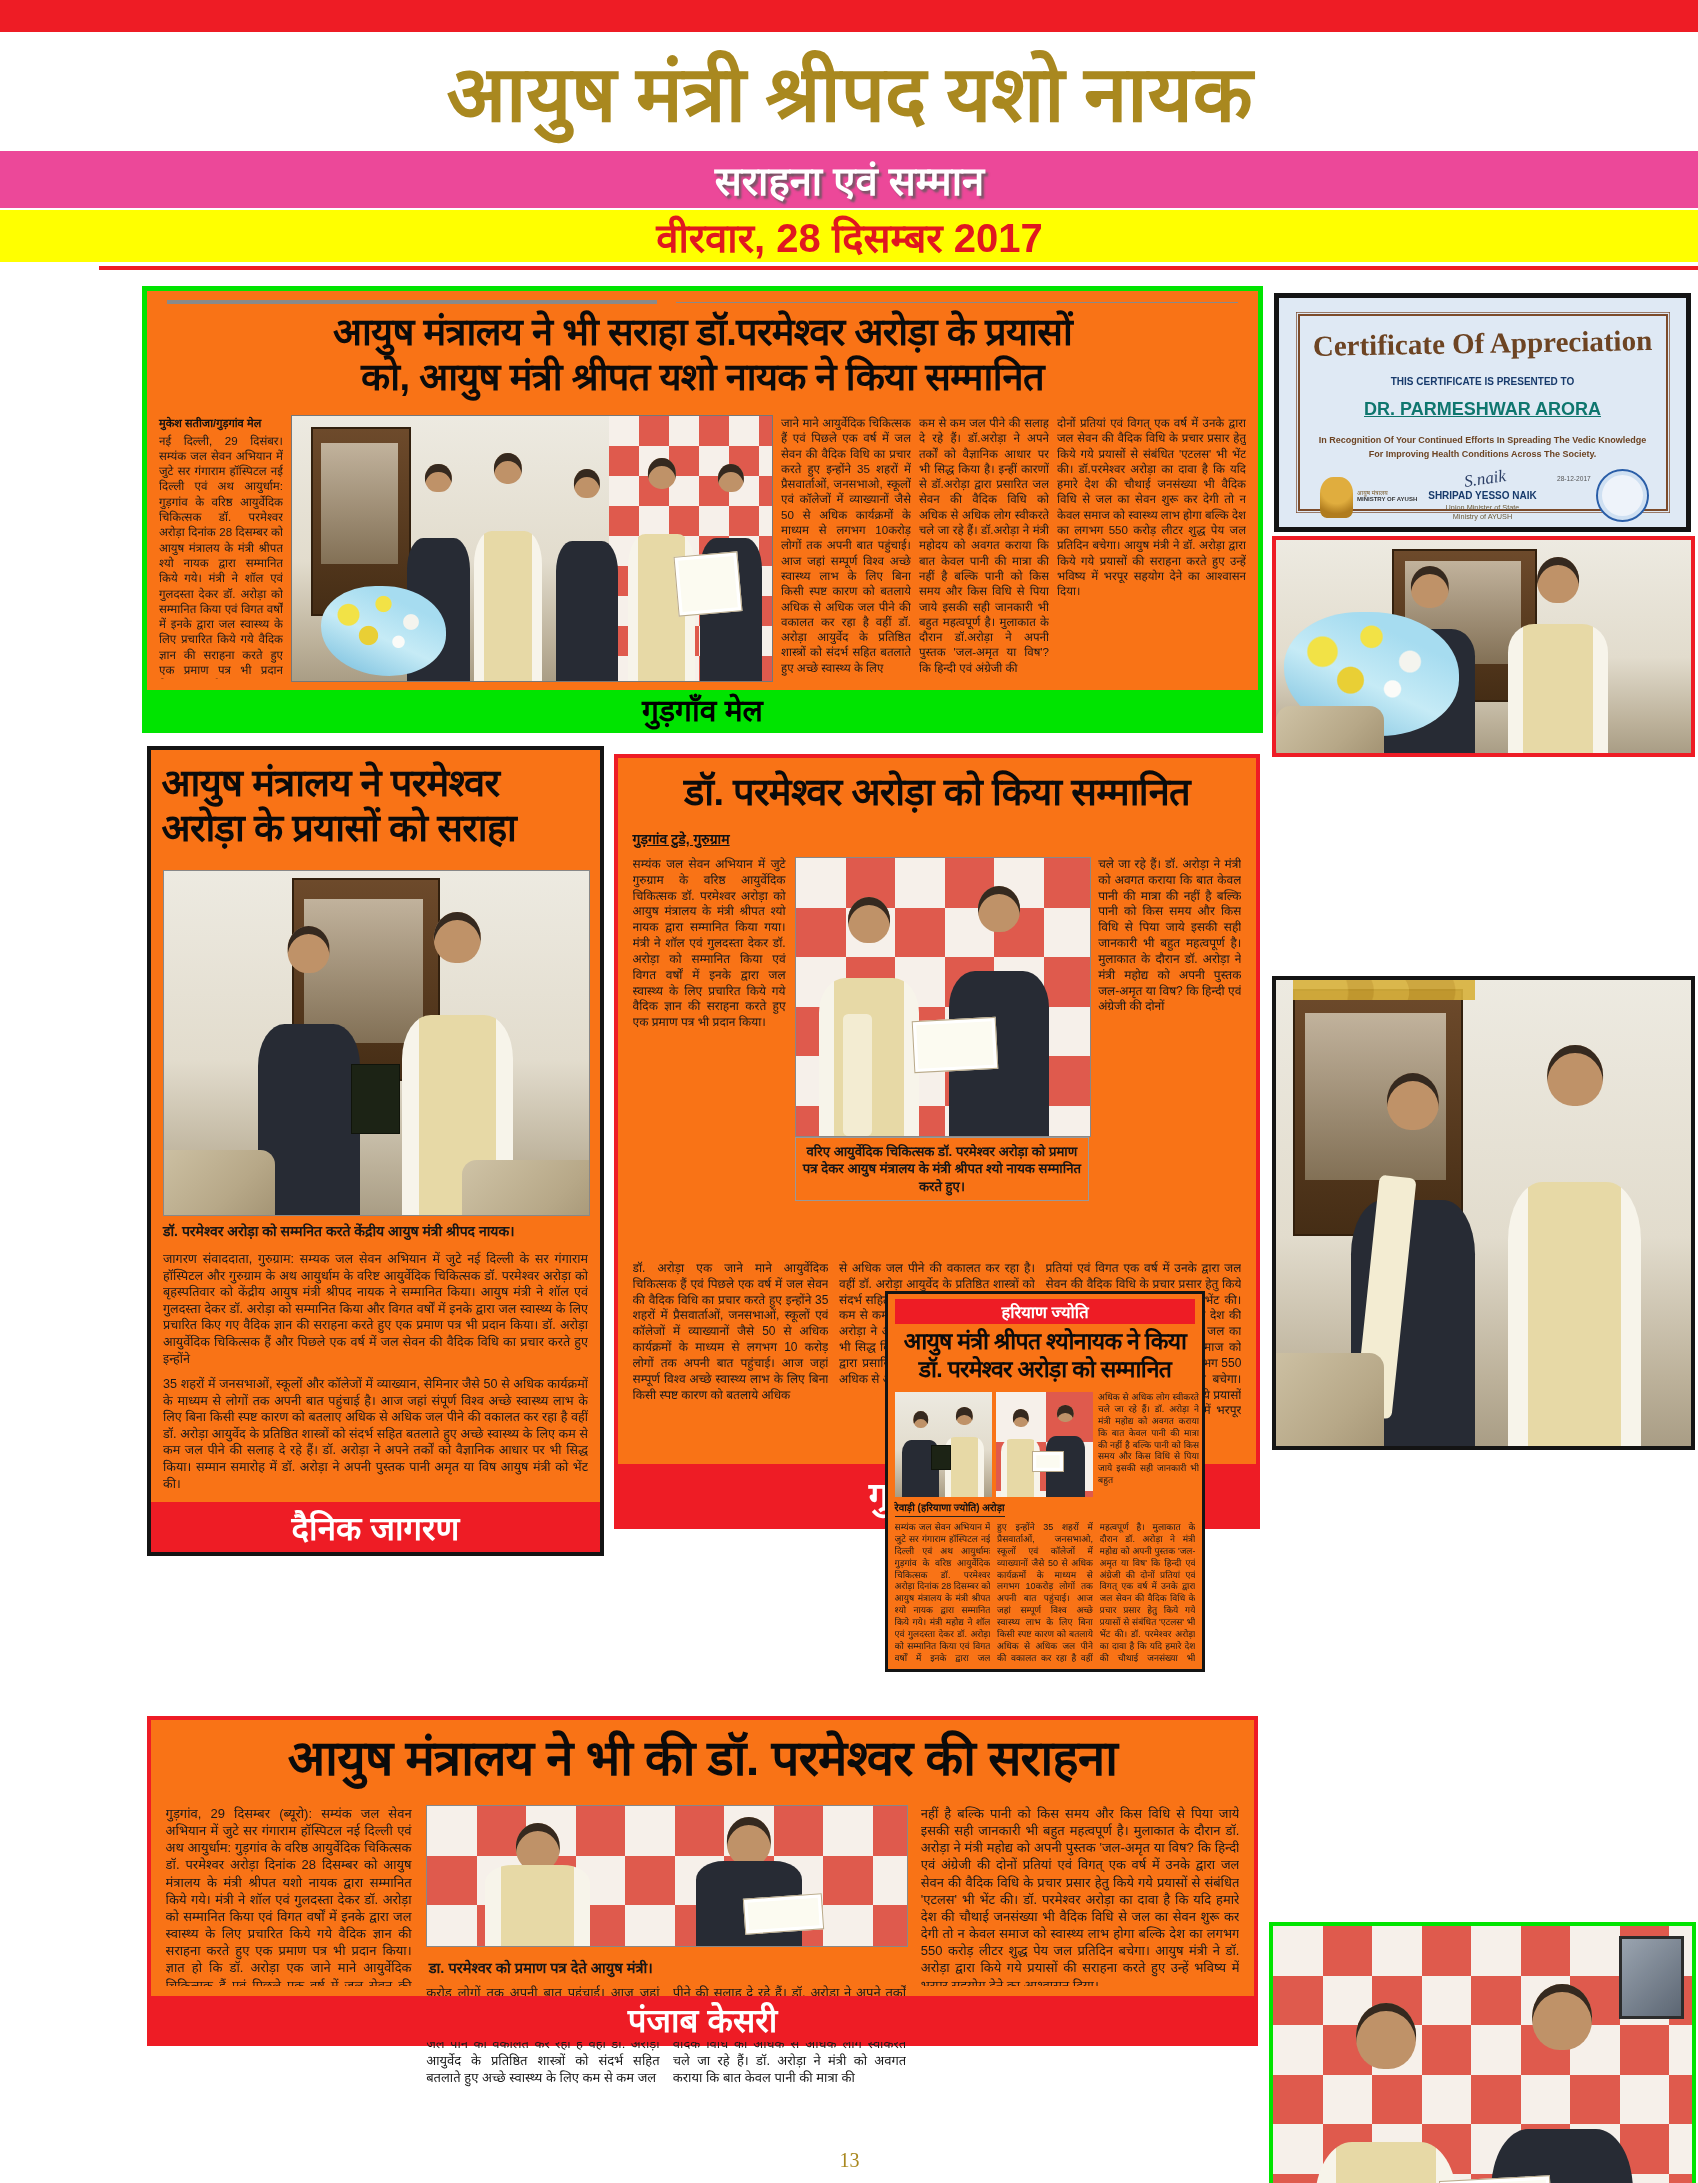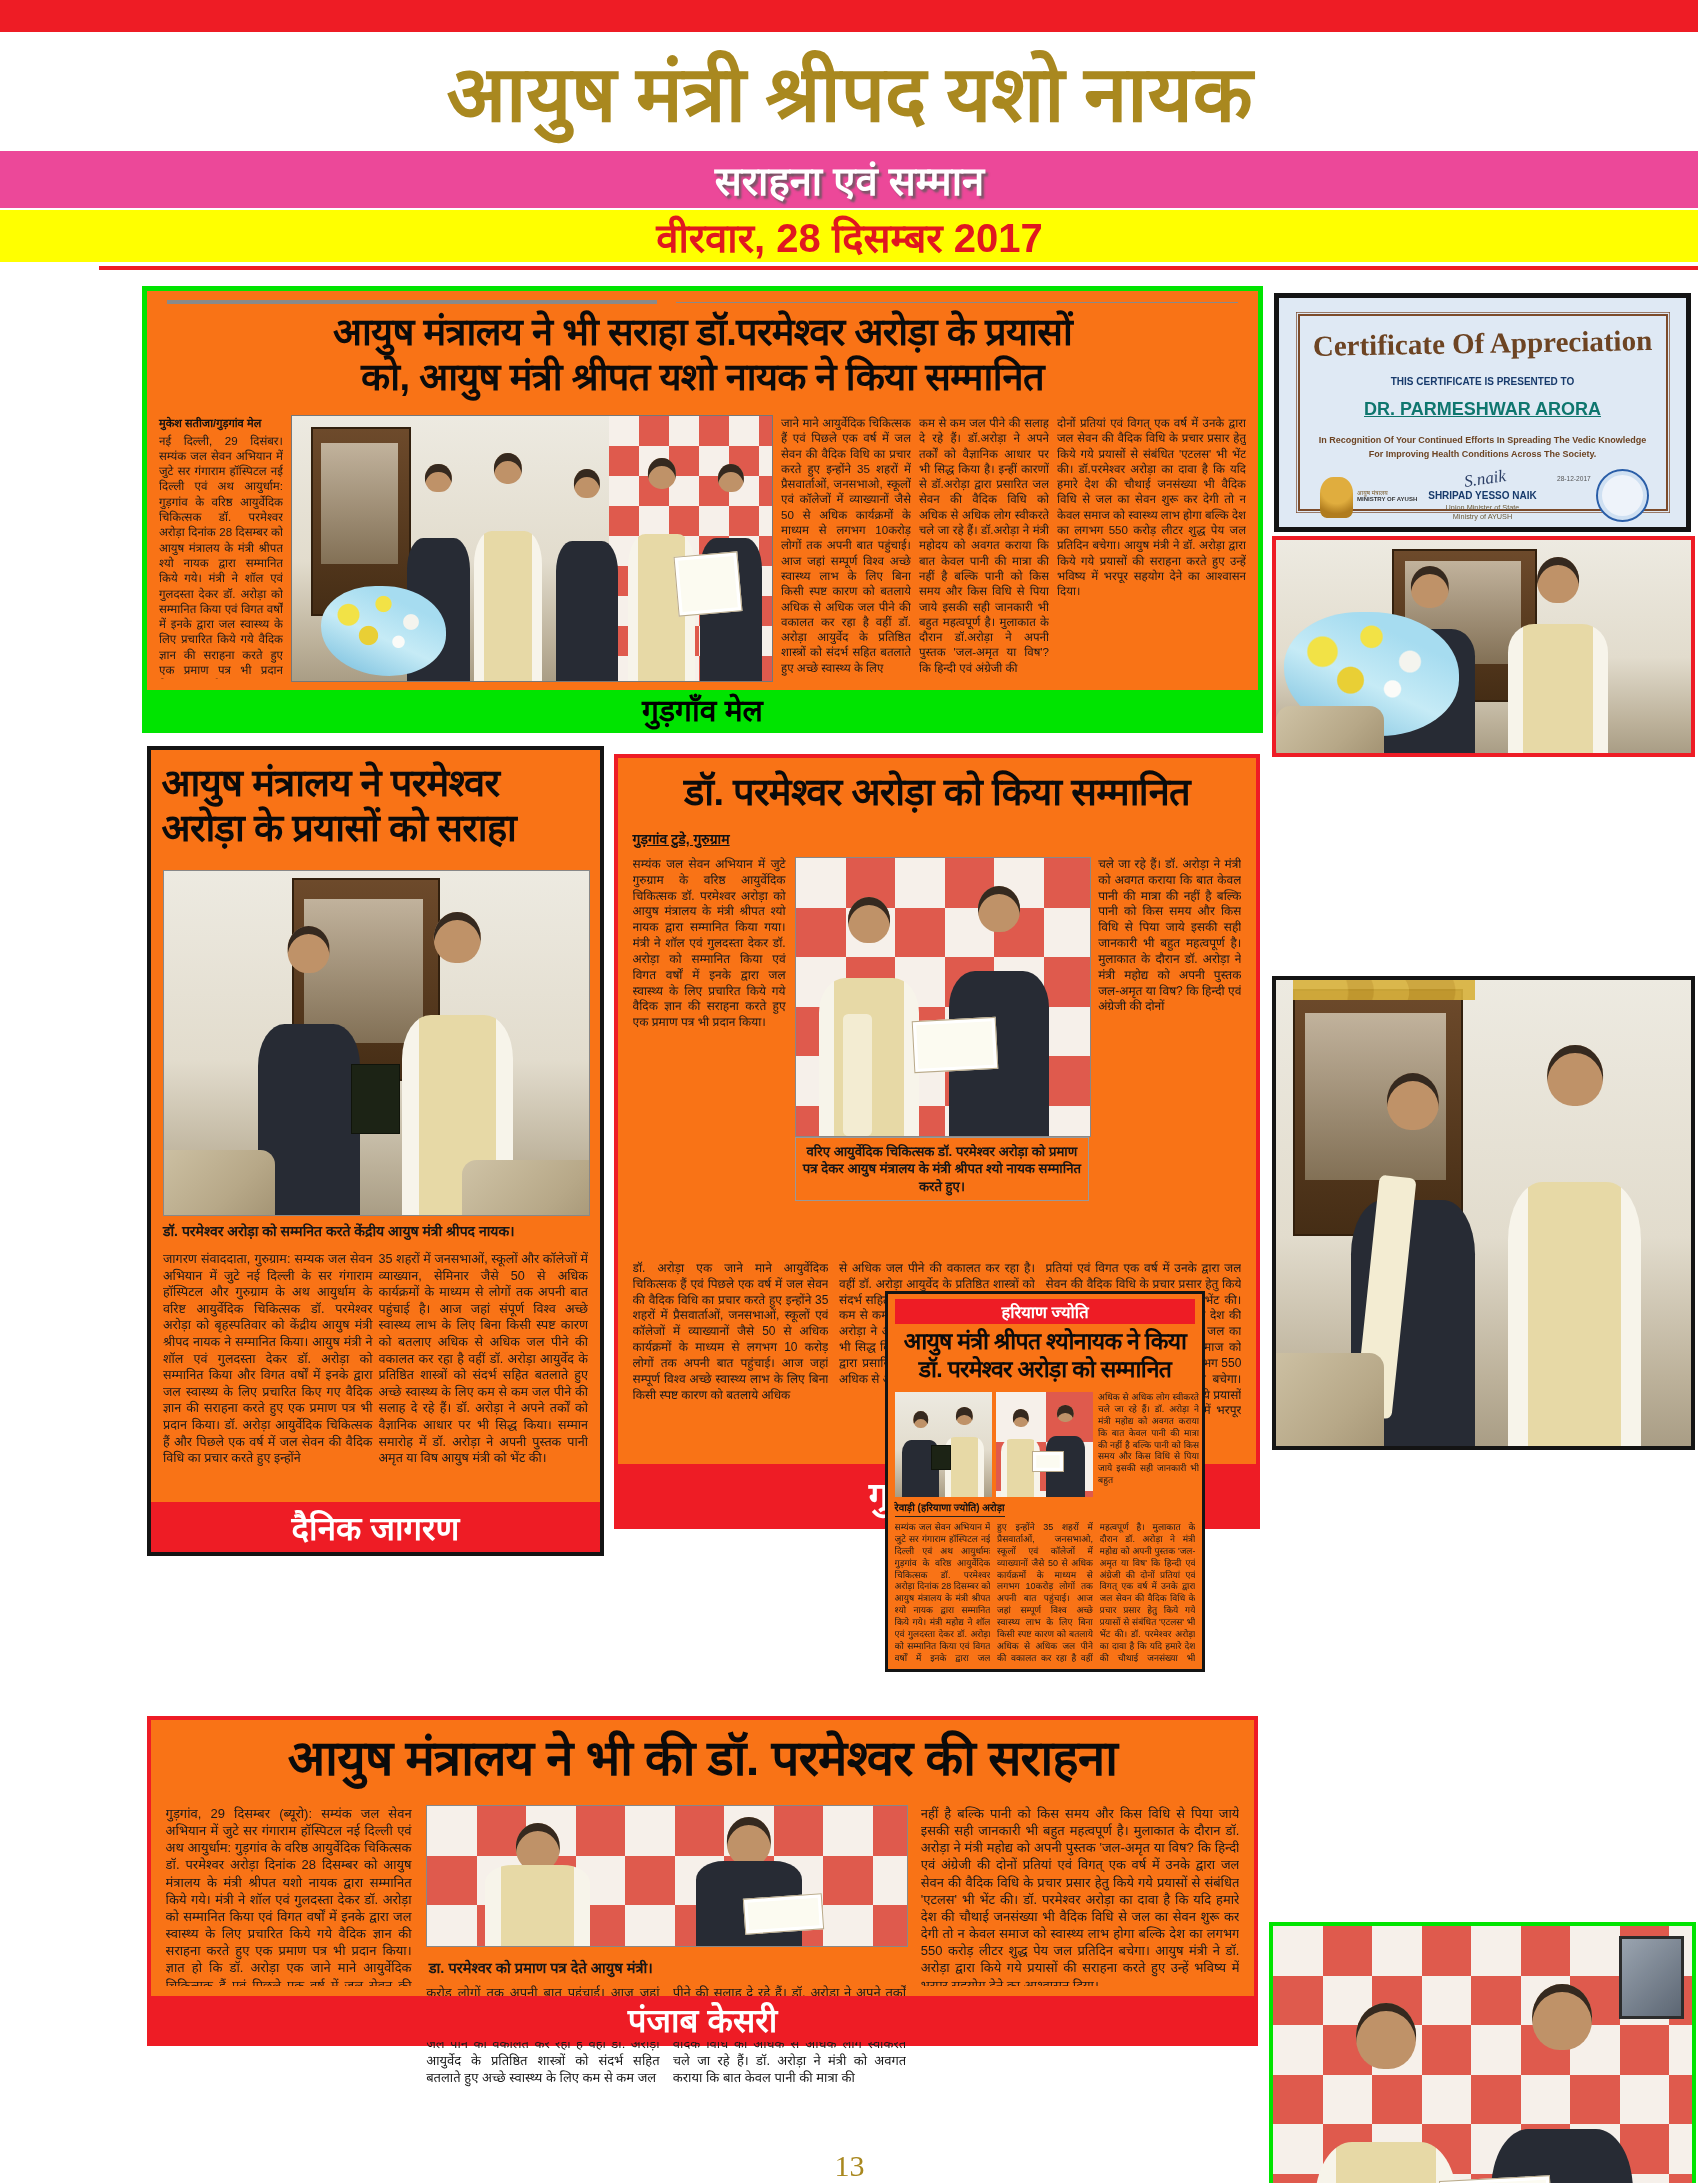--- a/index.html
+++ b/index.html
@@ -73,21 +73,21 @@
               font-size:29px;text-align:center;transform:rotate(-1deg);}
   .cert-small{color:#173a6b;font-weight:bold;text-align:center;}
   .cert-name{color:#0f766e;font-weight:bold;text-align:center;text-decoration:underline;}
   .cert-body{color:#6d4423;font-weight:bold;text-align:center;line-height:1.5;}
   .cert-sign{font-family:"Liberation Serif","DejaVu Serif",serif;font-style:italic;color:#2c3f66;}
   .seal-l{position:absolute;width:33px;height:41px;background:radial-gradient(circle at 50% 28%,#e0ad3e 45%,#b07c1e 75%);
           border-radius:40% 40% 20% 20%;}
   .seal-r{position:absolute;width:49px;height:49px;border-radius:50%;background:#eef3fa;border:2px solid #2a5ea8;
           box-shadow:inset 0 0 0 4px #cfe0f2;}
 
-  .pageno{left:0;top:2149px;width:1699px;text-align:center;color:#a9881f;font-size:30px;
+  .pageno{left:0;top:2149px;width:1699px;text-align:center;color:#a9881f;font-size:20px;
           font-family:"Liberation Serif","DejaVu Serif",serif;}
 </style>
 </head>
 <body>
 
 <div class="page">
 
   <div class="abs topbar"></div>
   <div class="abs masthead">आयुष मंत्री श्रीपद यशो नायक</div>
   <div class="abs redband">सराहना एवं सम्मान</div>
@@ -219,21 +219,21 @@
         </div>
       <div class="man cream" style="left:56%;bottom:0;width:26%;height:88%;">
           <div class="head"></div>
           <div class="torso"></div>
         </div>
       <div class="bookobj" style="left:44%;top:56%;width:11%;height:20%;"></div>
       <div class="sofa" style="left:-4%;bottom:-5%;width:30%;height:24%;"></div>
       <div class="sofa" style="right:-4%;bottom:-6%;width:34%;height:22%;"></div>
     </div>
     <div class="capt" style="position:absolute;left:12px;right:12px;top:471px;font-size:14px;">डॉ. परमेश्वर अरोड़ा को सम्मनित करते केंद्रीय आयुष मंत्री श्रीपद नायक।</div>
-    <div style="position:absolute;left:12px;right:12px;top:501px;bottom:57px;display:flex;gap:6px;">
+    <div style="position:absolute;left:12px;right:12px;top:501px;bottom:57px;display:flex;gap:6px;flex-direction:column;">
       <div class="body-txt" style="flex:1;font-size:12.6px;height:100%;">जागरण संवाददाता, गुरुग्राम: सम्यक जल सेवन अभियान में जुटे नई दिल्ली के सर गंगाराम हॉस्पिटल और गुरुग्राम के अथ आयुर्धाम के वरिष्ट आयुर्वेदिक चिकित्सक डॉ. परमेश्वर अरोड़ा को बृहस्पतिवार को केंद्रीय आयुष मंत्री श्रीपद नायक ने सम्मानित किया। आयुष मंत्री ने शॉल एवं गुलदस्ता देकर डॉ. अरोड़ा को सम्मानित किया और विगत वर्षों में इनके द्वारा जल स्वास्थ्य के लिए प्रचारित किए गए वैदिक ज्ञान की सराहना करते हुए एक प्रमाण पत्र भी प्रदान किया। डॉ. अरोड़ा आयुर्वेदिक चिकित्सक हैं और पिछले एक वर्ष में जल सेवन की वैदिक विधि का प्रचार करते हुए इन्होंने</div>
       <div class="body-txt" style="flex:1;font-size:12.6px;height:100%;">35 शहरों में जनसभाओं, स्कूलों और कॉलेजों में व्याख्यान, सेमिनार जैसे 50 से अधिक कार्यक्रमों के माध्यम से लोगों तक अपनी बात पहुंचाई है। आज जहां संपूर्ण विश्व अच्छे स्वास्थ्य लाभ के लिए बिना किसी स्पष्ट कारण को बतलाए अधिक से अधिक जल पीने की वकालत कर रहा है वहीं डॉ. अरोड़ा आयुर्वेद के प्रतिष्ठित शास्त्रों को संदर्भ सहित बतलाते हुए अच्छे स्वास्थ्य के लिए कम से कम जल पीने की सलाह दे रहे हैं। डॉ. अरोड़ा ने अपने तर्कों को वैज्ञानिक आधार पर भी सिद्ध किया। सम्मान समारोह में डॉ. अरोड़ा ने अपनी पुस्तक पानी अमृत या विष आयुष मंत्री को भेंट की।</div>
     </div>
     <div class="srcbar red" style="height:50px;">दैनिक जागरण</div>
   </div>
 
   <div class="abs clip redb" style="left:614px;top:754px;width:646px;height:775px;">
     <div class="hl" style="position:absolute;left:9.3px;right:9.3px;top:12px;font-size:38px;">डॉ. परमेश्वर अरोड़ा को किया सम्मानित</div>
     <div class="byline" style="position:absolute;left:14.6px;top:71px;font-size:14px;text-decoration:underline;">गुड़गांव टुडे, गुरुग्राम</div>
     <div style="position:absolute;left:14.6px;right:14.6px;top:99px;height:397px;display:flex;gap:9.3px;">

